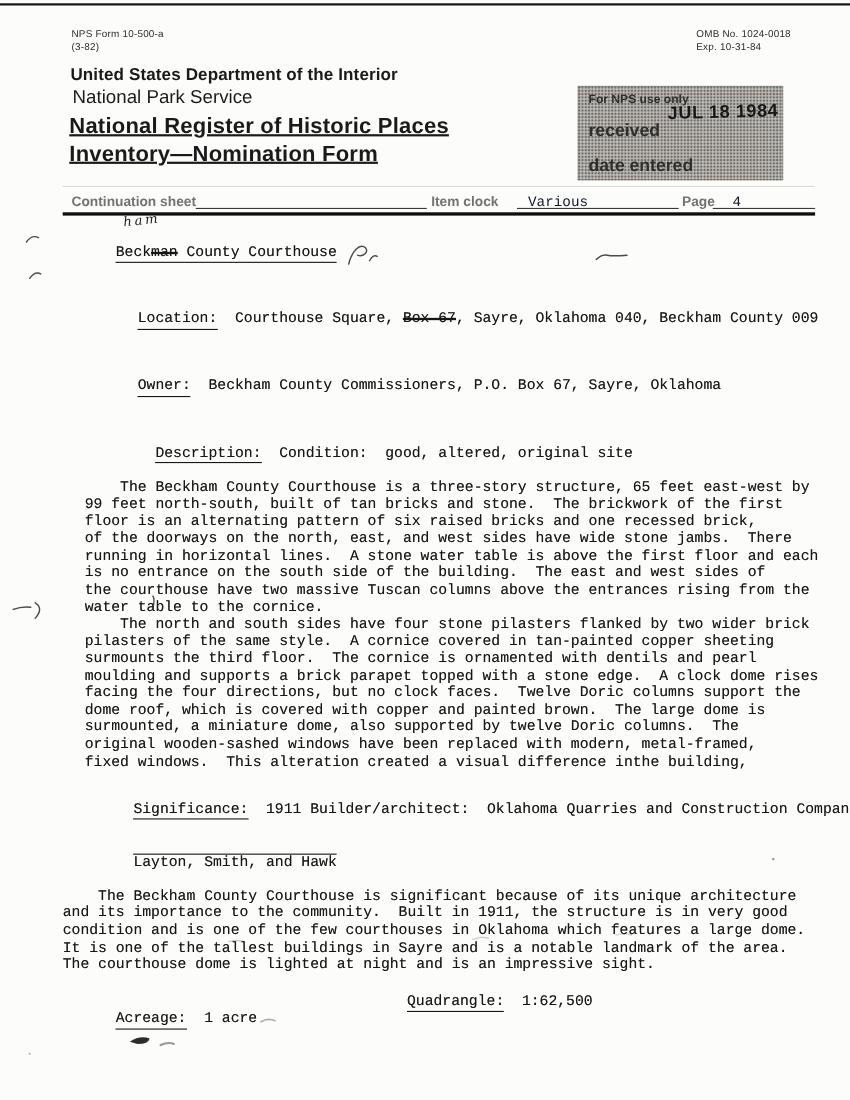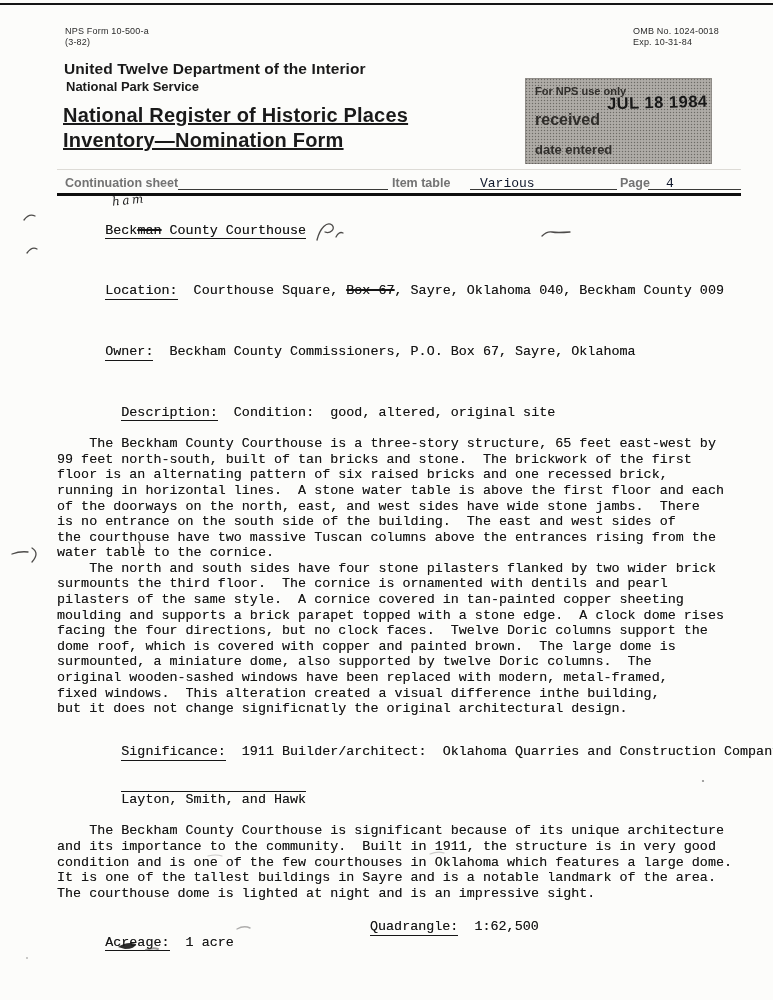--- a/index.html
+++ b/index.html
@@ -2,51 +2,51 @@
 <html><head>
 <meta charset="utf-8">
 <style>
   html,body{margin:0;padding:0;background:#e8e8e6;}
   .page{position:relative;width:773px;height:1000px;background:#fcfcfa;overflow:hidden;
         font-family:"Liberation Sans",sans-serif;color:#1a1a1a;}
   .scan-top{position:absolute;left:0;top:3px;width:773px;height:2px;background:#151515;}
 
   .small-print{position:absolute;font-size:9px;line-height:11px;color:#2b2b2b;letter-spacing:.2px;}
   .dept{position:absolute;left:64px;top:60px;font-size:15.5px;font-weight:bold;letter-spacing:.1px;}
-  .svc{position:absolute;left:66px;top:79px;font-size:13px;font-weight:bold;}
+  .svc{position:absolute;left:66px;top:79px;font-size:17px;font-weight:normal;}
   .doc-title{position:absolute;left:63px;top:103px;font-size:20px;line-height:25px;
              font-weight:bold;letter-spacing:.2px;text-decoration:underline;}
 
   .stamp{position:absolute;left:525px;top:78px;width:187px;height:86px;
          background-color:#a7a49f;
          background-image:radial-gradient(rgba(52,50,46,.5) .7px,transparent .9px),
                           radial-gradient(rgba(255,255,255,.35) .5px,transparent .7px);
          background-size:3px 3px,3px 3px;background-position:0 0,1.5px 1.5px;
          box-shadow:inset 0 0 0 1px rgba(90,87,82,.35);}
   .stamp-line1{position:absolute;left:10px;top:7px;font-size:11px;font-weight:bold;color:#302e2b;}
   .stamp-received{position:absolute;left:10px;top:33px;font-size:16px;font-weight:bold;color:#302e2b;}
   .stamp-date{position:absolute;left:82px;top:15px;font-size:16.5px;font-weight:bold;color:#181818;
               letter-spacing:.5px;transform:rotate(-1.5deg);white-space:nowrap;}
-  .stamp-entered{position:absolute;left:10px;top:64px;font-size:13px;font-weight:bold;color:#302e2b;}
+  .stamp-entered{position:absolute;left:10px;top:64px;font-size:16px;font-weight:bold;color:#302e2b;}
 
   .cont-label{position:absolute;top:176px;font-size:12.5px;font-weight:bold;color:#737373;}
   .cont-value{position:absolute;top:176px;font-family:"Liberation Mono",monospace;font-size:13px;color:#0f172a;}
   .fill-line{position:absolute;top:189px;height:1px;background:#3a3a38;}
   .rule-faint{position:absolute;left:57px;top:169px;width:684px;height:1px;background:#dddbd6;}
   .rule-thick{position:absolute;left:57px;top:193px;width:684px;height:3px;background:#0e0e0e;}
 
   .body{position:absolute;left:57px;top:207px;width:700px;
         font-family:"Liberation Mono","DejaVu Sans Mono",monospace;
         font-size:13.4px;line-height:15.6px;color:#161616;
         text-shadow:0 0 .5px rgba(25,25,25,.55);}
   .cline,.tline{white-space:pre;}
   .lbl{border-bottom:1.4px solid #161616;padding-bottom:.5px;}
   .strike{text-decoration:line-through;text-decoration-thickness:1.6px;}
   .overline{border-top:1.4px solid #161616;display:inline-block;padding-top:0;}
-  .sec{margin-top:14px;}
+  .sec{margin-top:14px;margin-left:20px;}
   .sec-sig{margin-top:12px;}
   .sec-acre{margin-top:18px;position:relative;}
   .quad-pos{position:absolute;left:313px;top:0;white-space:pre;}
 
   .handwriting{position:absolute;left:112px;top:193px;font-family:"DejaVu Serif",serif;
                font-style:italic;font-size:12px;letter-spacing:2.5px;color:#222;
                transform:rotate(-6deg);}
   .marks{position:absolute;left:0;top:0;pointer-events:none;}
 </style>
 </head>
@@ -58,38 +58,38 @@
 
   <div class="small-print" style="left:65px;top:26px">
     <div>NPS Form 10-500-a</div>
     <div>(3-82)</div>
   </div>
   <div class="small-print" style="left:633px;top:26px">
     <div>OMB No. 1024-0018</div>
     <div>Exp. 10-31-84</div>
   </div>
 
-  <div class="dept">United Twelve Department of the Interior</div>
+  <div class="dept">United States Department of the Interior</div>
   <div class="svc">National Park Service</div>
 
   <div class="stamp">
     <div class="stamp-line1">For NPS use only</div>
     <div class="stamp-received">received</div>
     <div class="stamp-date">JUL 18 1984</div>
     <div class="stamp-entered">date entered</div>
   </div>
 
   <div class="doc-title">
     <div>National Register of Historic Places</div>
     <div>Inventory—Nomination Form</div>
   </div>
 
   <div class="rule-faint"></div>
   <div class="cont-label" style="left:65px">Continuation sheet</div>
-  <div class="cont-label" style="left:392px">Item table</div>
+  <div class="cont-label" style="left:392px">Item clock</div>
   <div class="cont-value" style="left:480px">Various</div>
   <div class="cont-label" style="left:620px">Page</div>
   <div class="cont-value" style="left:666px">4</div>
   <div class="fill-line" style="left:178px;width:210px"></div>
   <div class="fill-line" style="left:470px;width:147px"></div>
   <div class="fill-line" style="left:648px;width:93px"></div>
   <div class="rule-thick"></div>
 
   <div class="body">
 
@@ -106,37 +106,36 @@
     </div>
 
     <div class="sec">
       <div class="cline">
         <span class="lbl">Description:</span><span>  Condition:  good, altered, original site</span>
       </div>
       <div>
           <div class="tline">    The Beckham County Courthouse is a three-story structure, 65 feet east-west by</div>
           <div class="tline">99 feet north-south, built of tan bricks and stone.  The brickwork of the first</div>
           <div class="tline">floor is an alternating pattern of six raised bricks and one recessed brick,</div>
+          <div class="tline">of the doorways on the north, east, and west sides have wide stone jambs.  There</div>
           <div class="tline">running in horizontal lines.  A stone water table is above the first floor and each</div>
-          <div class="tline">of the doorways on the north, east, and west sides have wide stone jambs.  There</div>
           <div class="tline">is no entrance on the south side of the building.  The east and west sides of</div>
           <div class="tline">the courthouse have two massive Tuscan columns above the entrances rising from the</div>
           <div class="tline">water table to the cornice.</div>
         </div>
       <div>
           <div class="tline">    The north and south sides have four stone pilasters flanked by two wider brick</div>
+          <div class="tline">pilasters of the same style.  A cornice covered in tan-painted copper sheeting</div>
           <div class="tline">surmounts the third floor.  The cornice is ornamented with dentils and pearl</div>
-          <div class="tline">pilasters of the same style.  A cornice covered in tan-painted copper sheeting</div>
           <div class="tline">moulding and supports a brick parapet topped with a stone edge.  A clock dome rises</div>
           <div class="tline">facing the four directions, but no clock faces.  Twelve Doric columns support the</div>
           <div class="tline">dome roof, which is covered with copper and painted brown.  The large dome is</div>
           <div class="tline">surmounted, a miniature dome, also supported by twelve Doric columns.  The</div>
           <div class="tline">original wooden-sashed windows have been replaced with modern, metal-framed,</div>
           <div class="tline">fixed windows.  This alteration created a visual difference inthe building,</div>
-          <div class="tline">but it does not change significnatly the original architectural design.</div>
         </div>
     </div>
 
     <div class="sec-sig">
       <div class="cline">
         <span class="lbl">Significance:</span><span>  1911 Builder/architect:  Oklahoma Quarries and Construction Company/</span>
       </div>
       <div class="cline">
         <span class="overline">Layton, Smith, and Hawk</span>
       </div>

